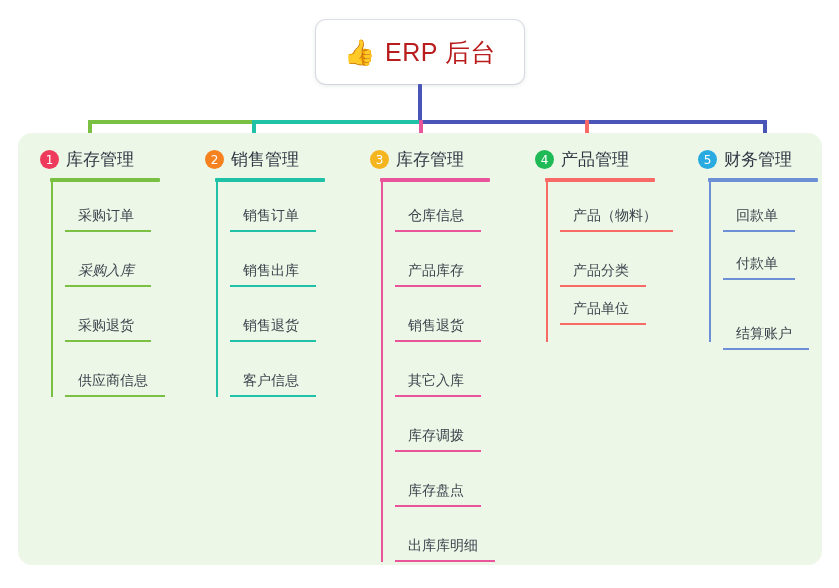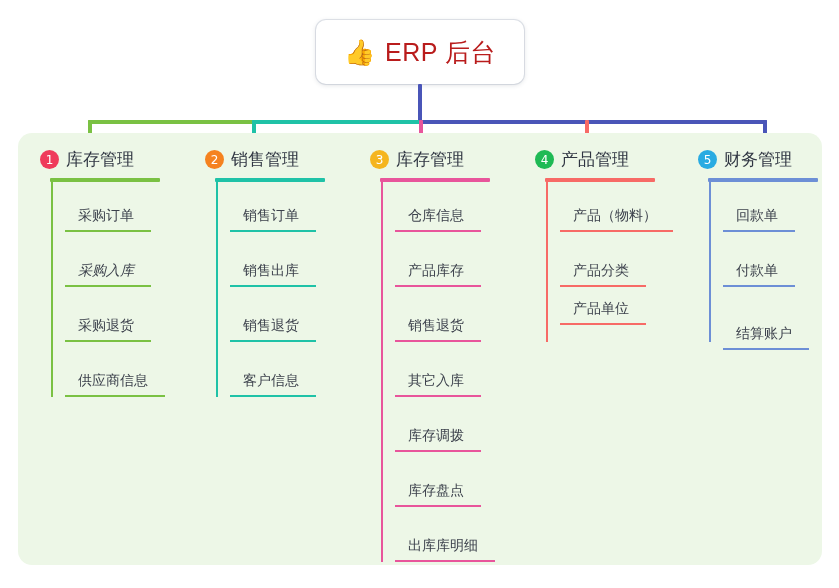--- a/index.html
+++ b/index.html
@@ -209,21 +209,21 @@
         <div class="branch-head">
           <span class="badge" style="background: rgb(41, 171, 226);">5</span>
           <span class="branch-title">财务管理</span>
         </div>
         <div class="branch-underline" style="width: 110px; background: rgb(109, 143, 214);"></div>
         <div class="spine" style="height: 164px; background: rgb(109, 143, 214);"></div>
         <div class="leaf" style="top: 202px; height: 30px; width: 72px;">
           <span class="leaf-label">回款单</span>
           <div class="leaf-underline" style="width: 72px; background: rgb(109, 143, 214);"></div>
         </div>
-        <div class="leaf" style="top: 257px; height: 30px; width: 72px;">
+        <div class="leaf" style="top: 250px; height: 30px; width: 72px;">
           <span class="leaf-label">付款单</span>
           <div class="leaf-underline" style="width: 72px; background: rgb(109, 143, 214);"></div>
         </div>
         <div class="leaf" style="top: 320px; height: 30px; width: 86px;">
           <span class="leaf-label">结算账户</span>
           <div class="leaf-underline" style="width: 86px; background: rgb(109, 143, 214);"></div>
         </div>
       </div>
     </div>
 

